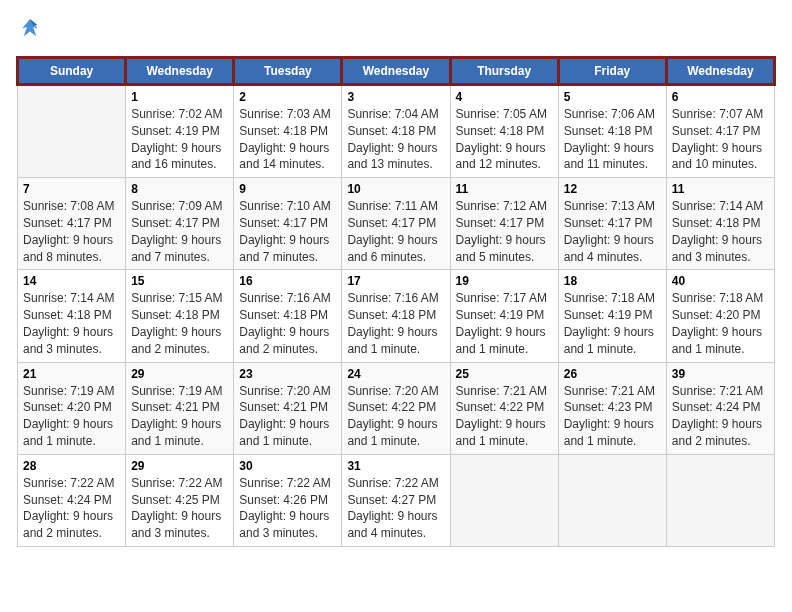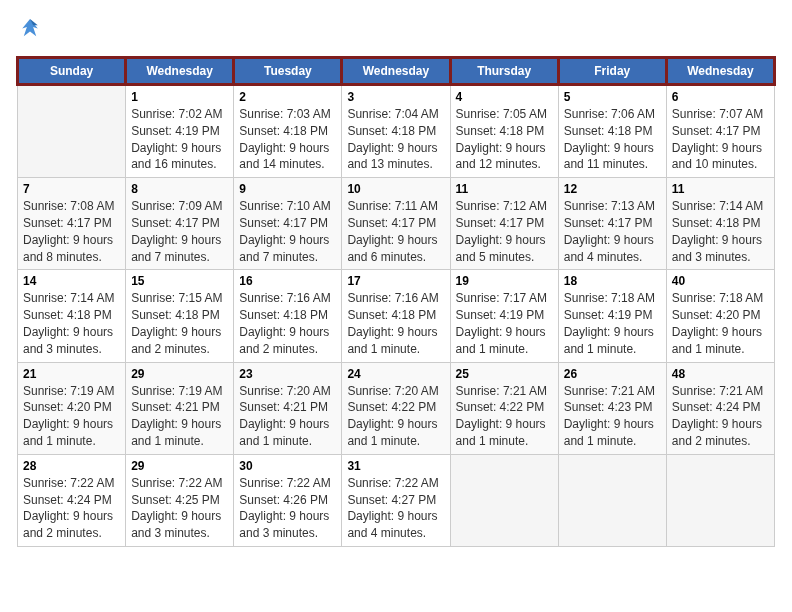--- a/index.html
+++ b/index.html
@@ -230,21 +230,21 @@
         </td>
         <td>
           <span class="day-num">25</span>
           <div class="day-info">Sunrise: 7:21 AM<br>Sunset: 4:22 PM<br>Daylight: 9 hours and 1 minute.</div>
         </td>
         <td>
           <span class="day-num">26</span>
           <div class="day-info">Sunrise: 7:21 AM<br>Sunset: 4:23 PM<br>Daylight: 9 hours and 1 minute.</div>
         </td>
         <td>
-          <span class="day-num">48</span>
+          <span class="day-num">39</span>
           <div class="day-info">Sunrise: 7:21 AM<br>Sunset: 4:24 PM<br>Daylight: 9 hours and 2 minutes.</div>
         </td>
       </tr>
       <tr>
         <td>
           <span class="day-num">28</span>
           <div class="day-info">Sunrise: 7:22 AM<br>Sunset: 4:24 PM<br>Daylight: 9 hours and 2 minutes.</div>
         </td>
         <td>
           <span class="day-num">29</span>

